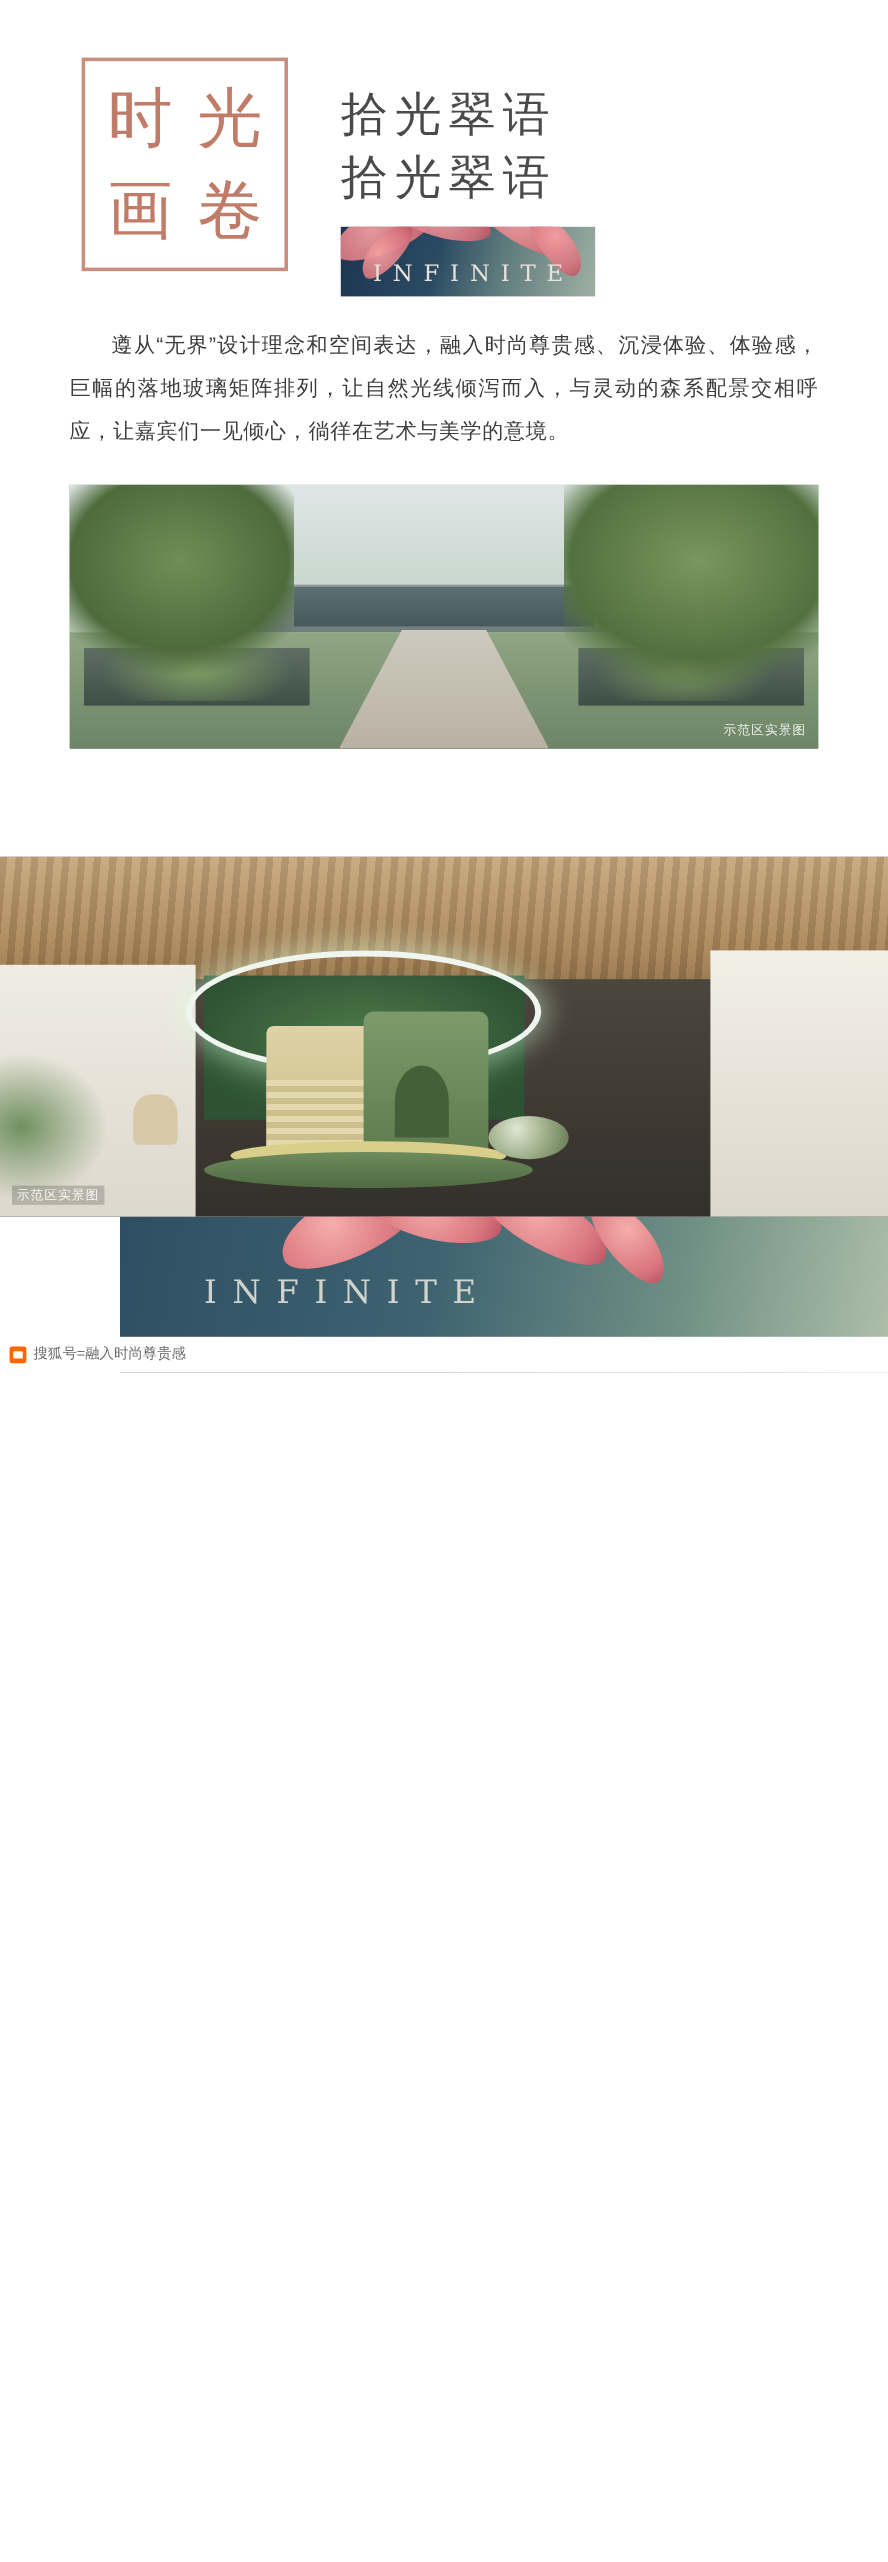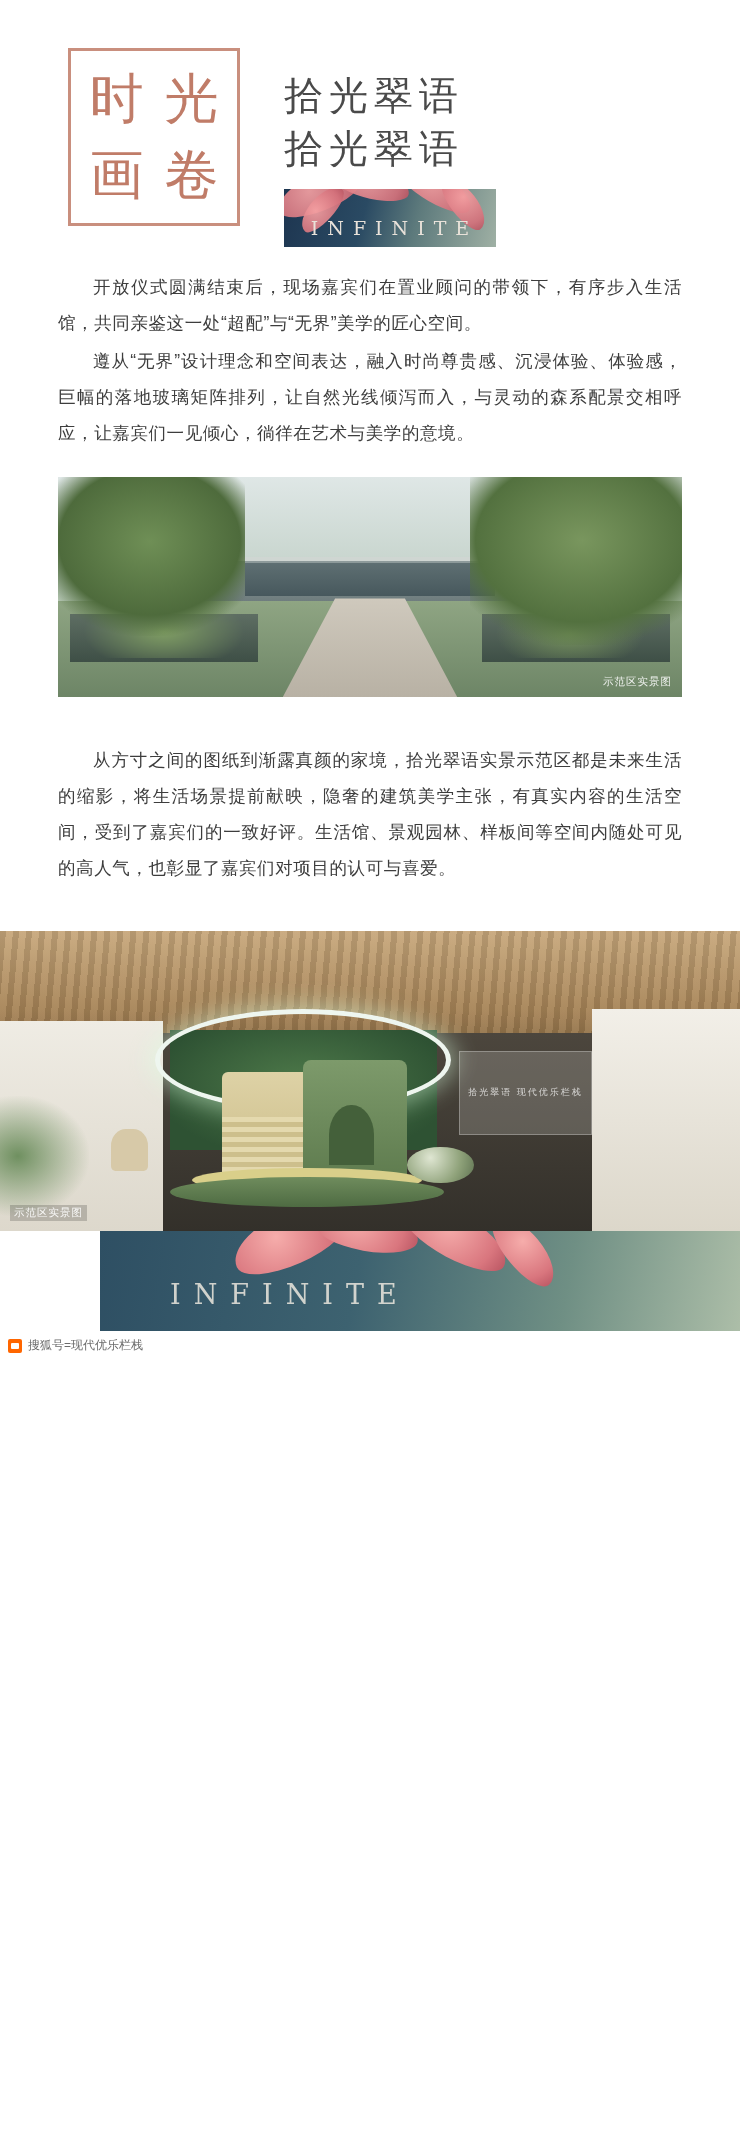--- a/index.html
+++ b/index.html
@@ -380,21 +380,20 @@
       <span class="petal p2"></span>
       <span class="petal p3"></span>
       <span class="petal p4"></span>
       <span class="petal p5"></span>
       <div class="emblem-text">INFINITE</div>
     </div>
   </div>
 </div>
 
 <div class="article">
-  <p class="para">开放仪式圆满结束后，现场嘉宾们在置业顾问的带领下，有序步入生活馆，共同亲鉴这一处“超配”与“无界”美学的匠心空间。</p>
   <p class="para">遵从“无界”设计理念和空间表达，融入时尚尊贵感、沉浸体验、体验感，巨幅的落地玻璃矩阵排列，让自然光线倾泻而入，与灵动的森系配景交相呼应，让嘉宾们一见倾心，徜徉在艺术与美学的意境。</p>
 </div>
 
 <div class="block-gap-1"></div>
 
 <div class="photo1">
   <div class="p1-sky"></div>
   <div class="p1-building"></div>
   <div class="p1-glass"></div>
   <div class="p1-ground"></div>
@@ -404,55 +403,51 @@
   <div class="p1-shrub-l"></div>
   <div class="p1-shrub-r"></div>
   <div class="p1-tree-l"></div>
   <div class="p1-tree-r"></div>
   <div class="watermark">示范区实景图</div>
 </div>
 
 <div class="block-gap-2"></div>
 
 <div class="article">
-  <p class="para">从方寸之间的图纸到渐露真颜的家境，拾光翠语实景示范区都是未来生活的缩影，将生活场景提前献映，隐奢的建筑美学主张，有真实内容的生活空间，受到了嘉宾们的一致好评。生活馆、景观园林、样板间等空间内随处可见的高人气，也彰显了嘉宾们对项目的认可与喜爱。</p>
 </div>
 
 <div class="block-gap-3"></div>
 
 <div class="photo2">
   <div class="p2-ceiling"></div>
   <div class="p2-back"></div>
   <div class="p2-wall-l"></div>
   <div class="p2-wall-r"></div>
   <div class="p2-green-left"></div>
   <div class="p2-greenwall"></div>
   <div class="p2-ring"></div>
   <div class="p2-cyl"></div>
   <div class="p2-stairs"></div>
   <div class="p2-cyl2"></div>
   <div class="p2-arch"></div>
   <div class="p2-yellow"></div>
   <div class="p2-base"></div>
   <div class="p2-orb"></div>
   <div class="p2-dog"></div>
-  <div class="p2-panel">
-    <div class="p2-panel-text">拾光翠语 现代优乐栏栈</div>
-  </div>
   <div class="p2-mark">示范区实景图</div>
 </div>
 
 <div class="footer">
   <div class="f-left"></div>
   <div class="f-teal">
     <span class="f-petal fp1"></span>
     <span class="f-petal fp2"></span>
     <span class="f-petal fp3"></span>
     <span class="f-petal fp4"></span>
   </div>
   <div class="f-inf">INFINITE</div>
   <div class="f-bar">
     <div class="f-bar-inner">
       <span class="sohu-logo"></span>
-      <span>搜狐号=现代优乐栏栈</span>
+      <span>搜狐号=融入时尚尊贵感</span>
     </div>
   </div>
 </div>
 
 </body></html>

